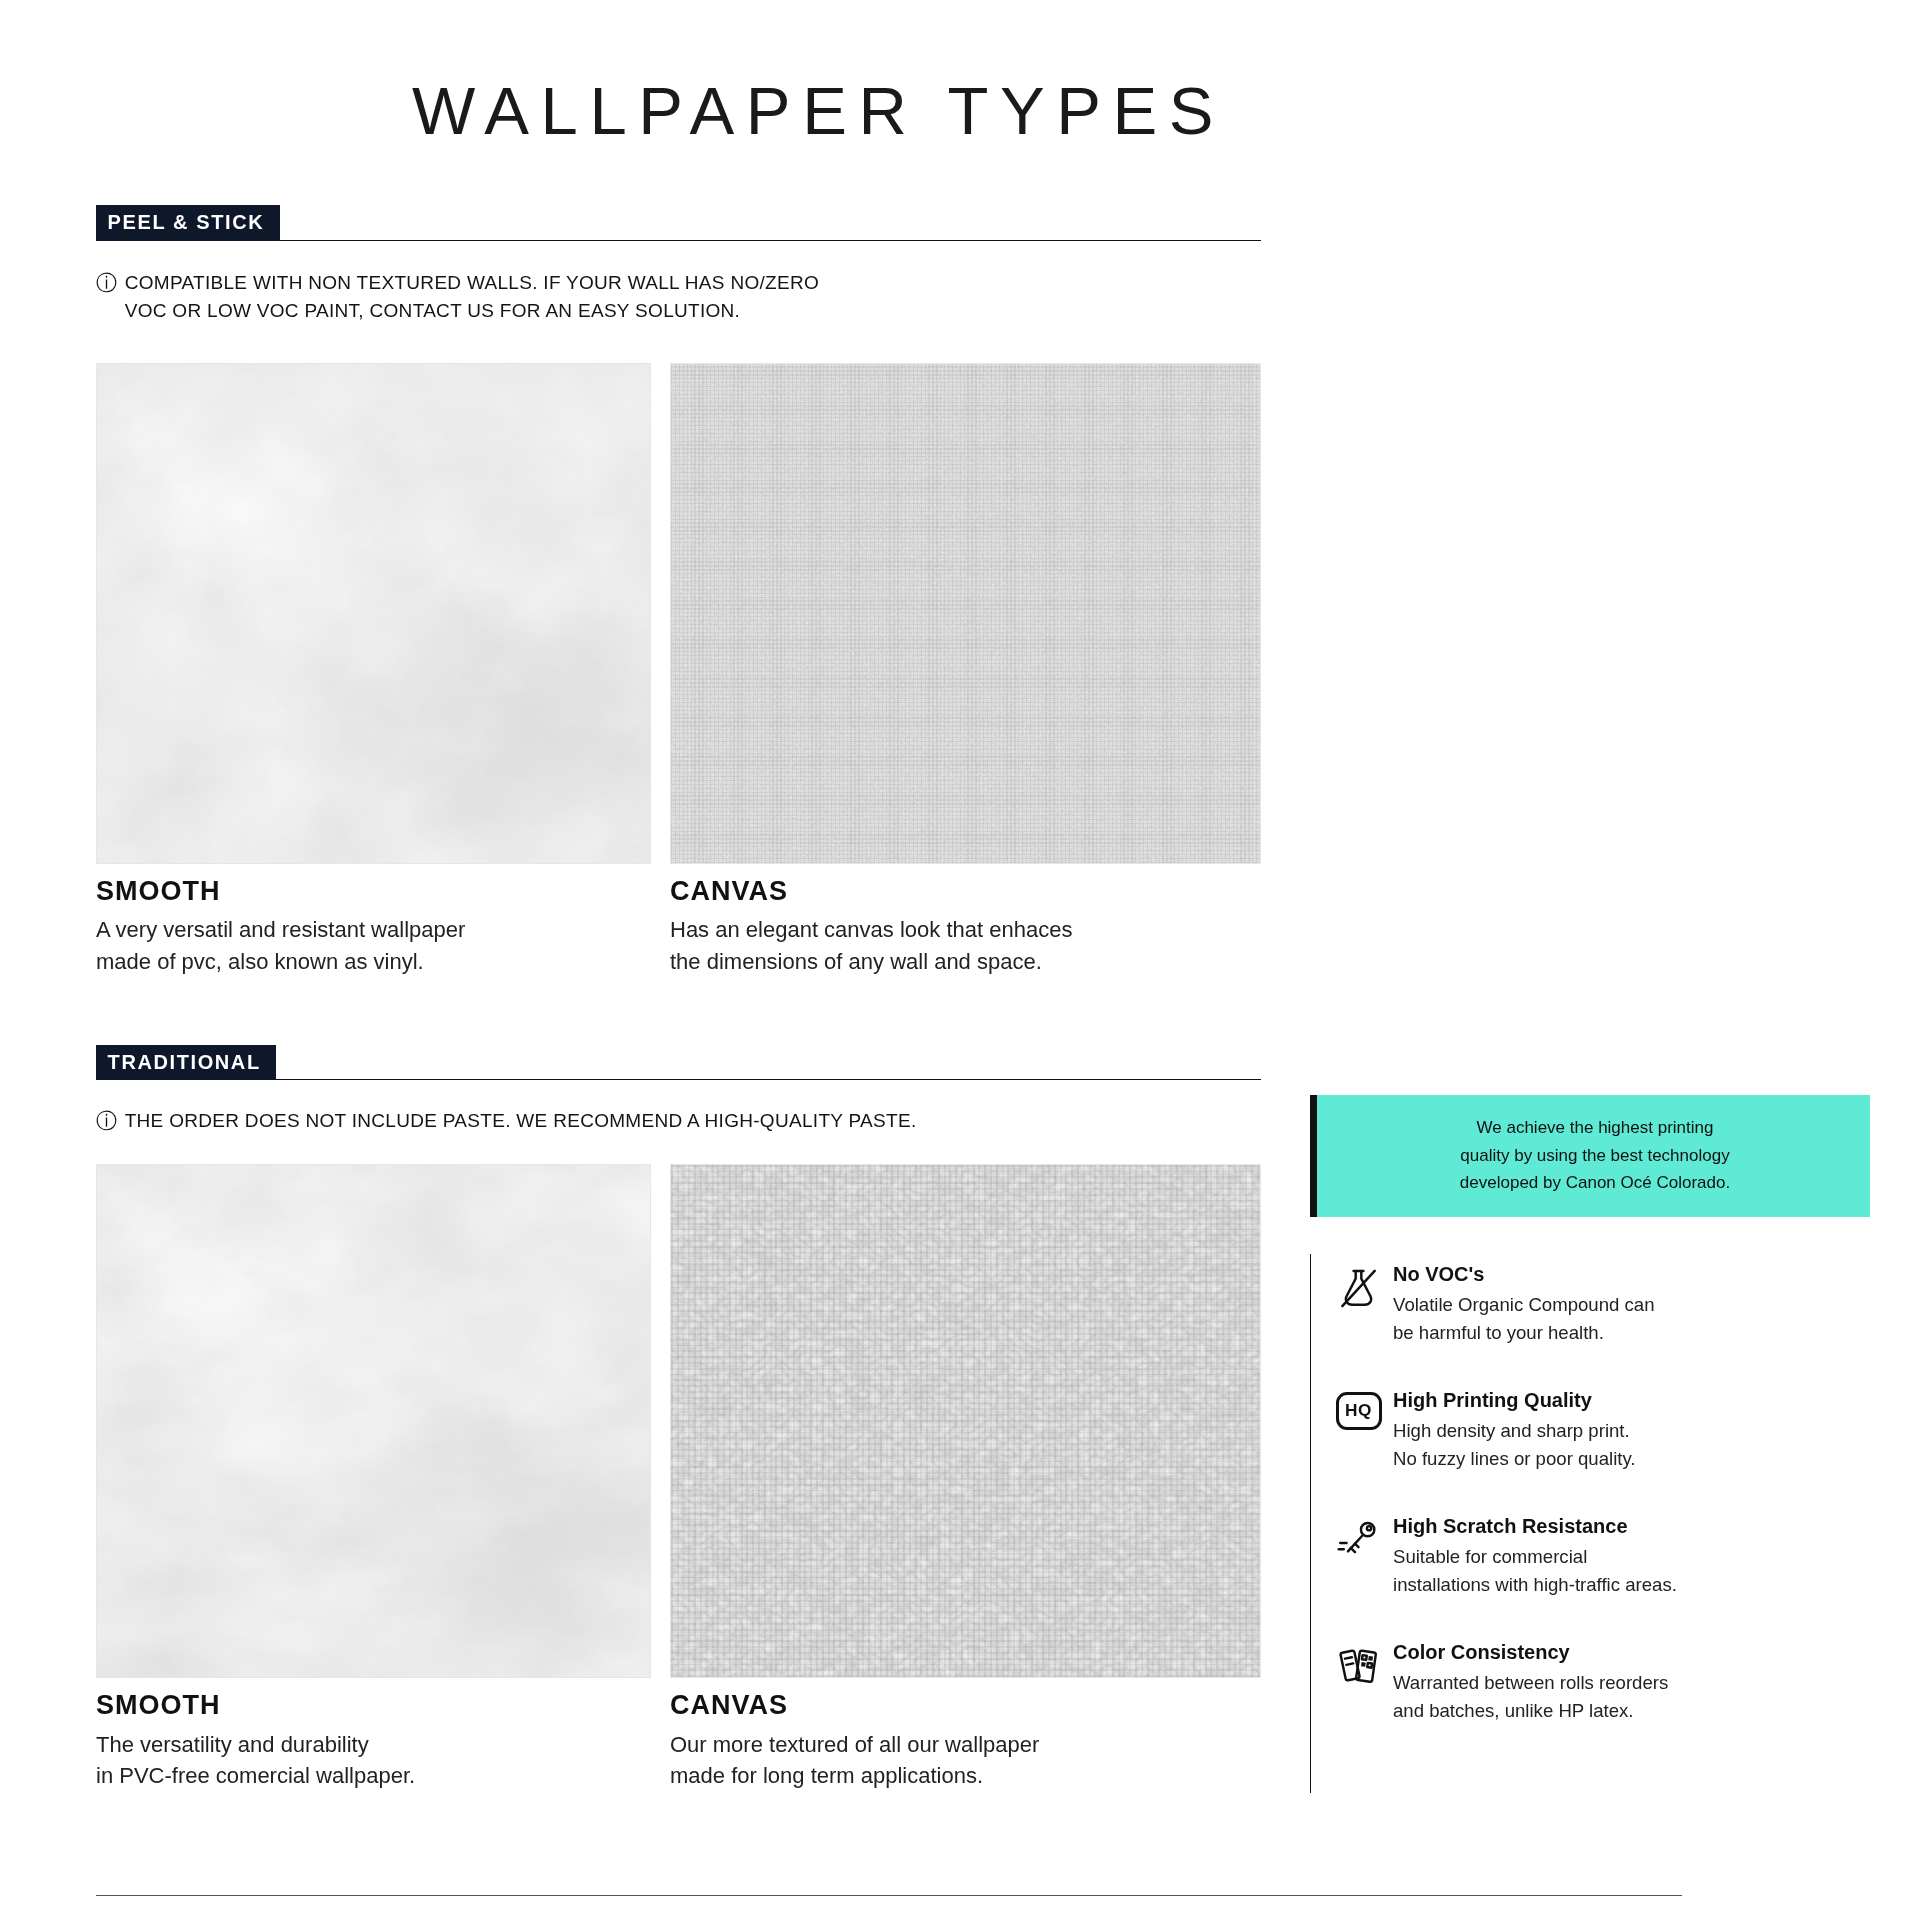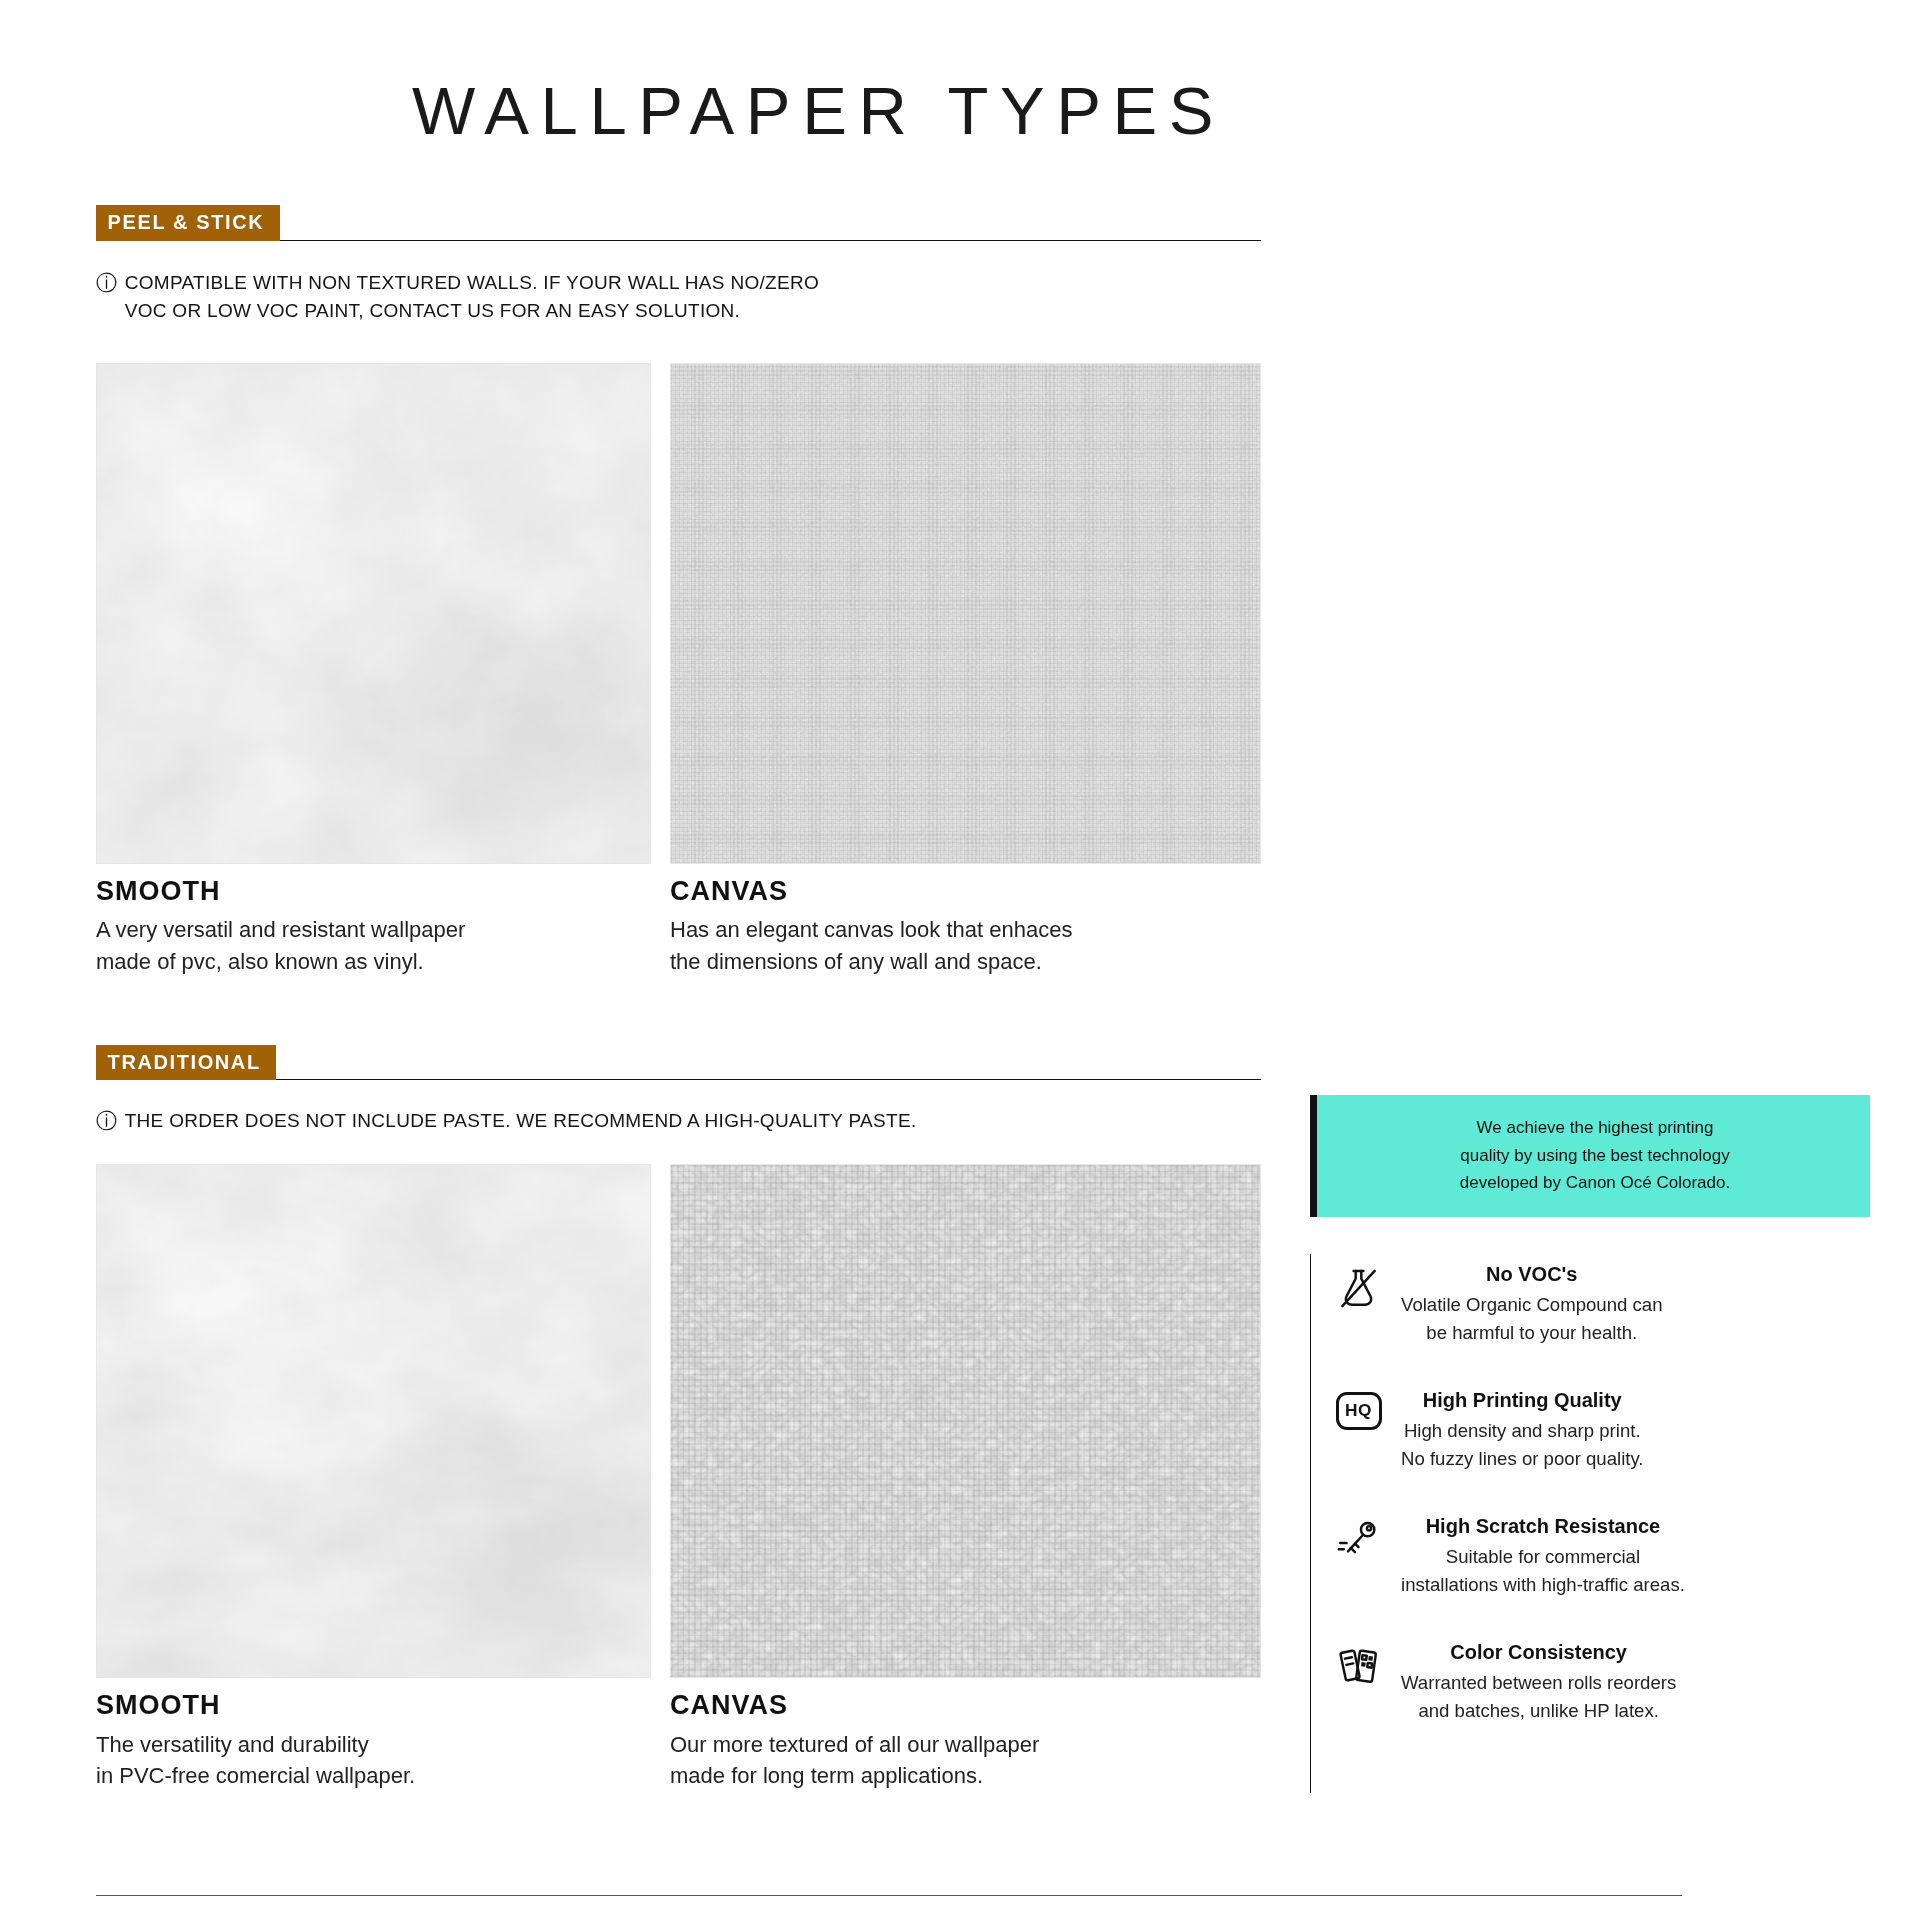--- a/index.html
+++ b/index.html
@@ -6,21 +6,21 @@
     font-family:"Liberation Sans", sans-serif;color:#111;}
   .page{position:relative;width:1738px;height:1926px;background:#fff;}
 
   
   .title{margin:0;padding-top:76px;margin-left:96px;width:1445px;text-align:center;
     font-size:67px;font-weight:400;letter-spacing:11.6px;color:#1a1a1a;line-height:1.05;}
 
   
   .section-head{display:flex;align-items:flex-end;width:1165px;margin-left:96px;margin-top:59px;}
   .section-head.second{margin-top:67px;}
-  .section-label{display:inline-block;background:#a16207;color:#fff;font-size:20px;font-weight:bold;
+  .section-label{display:inline-block;background:#0f172a;color:#fff;font-size:20px;font-weight:bold;
     letter-spacing:1.6px;padding:7px 15.4px 8.3px 11.6px;line-height:1;}
   .section-rule{flex:1;border-bottom:1.9px solid #111;height:0;}
 
   
   .note{display:flex;gap:7.7px;margin-left:96px;margin-top:28px;align-items:flex-start;}
   .note.second{margin-top:27px;}
   .note-icon{font-size:21px;line-height:1.35;}
   .note-text{font-size:19px;line-height:1.5;letter-spacing:0.3px;white-space:pre-line;color:#141414;}
 
   
@@ -47,21 +47,21 @@
     repeating-linear-gradient(0deg, rgba(0,0,0,.055) 0 1.9px, rgba(255,255,255,0) 1.9px 5.8px);}
 
   .swatch-name{font-size:27px;font-weight:700;letter-spacing:1px;margin-top:12px;color:#111;}
   .swatch-desc{font-size:22px;line-height:1.45;margin-top:7.7px;color:#222;white-space:pre-line;}
 
   
   .quality-col{position:absolute;left:1310px;top:1095px;width:560px;}
   .quality-box{background:#5eead4;border-left:7.7px solid #111;padding:19px 19px 20.5px 22px;
     font-size:17px;line-height:1.62;white-space:pre-line;color:#111;box-sizing:border-box;text-align:center;}
   .features{margin-top:37px;border-left:1.9px solid #111;padding:9px 0 6.4px 23px;min-height:539px;box-sizing:border-box;}
-  .feature{display:flex;gap:18px;margin-bottom:42px;align-items:flex-start;text-align:center;}
+  .feature{display:flex;gap:10px;margin-bottom:42px;align-items:flex-start;}
   .feat-icon{width:49px;flex:0 0 49px;display:flex;justify-content:center;padding-top:2.6px;}
   .feat-icon svg{width:45px;height:45px;stroke:#111;fill:none;stroke-width:3.5;
     stroke-linecap:round;stroke-linejoin:round;}
   .hq-box{width:40px;height:32px;border:3.2px solid #111;border-radius:11px;display:flex;
     align-items:center;justify-content:center;font-size:17.3px;font-weight:bold;letter-spacing:0.6px;}
   .feat-title{font-size:20px;font-weight:bold;color:#111;}
   .feat-desc{font-size:18.6px;line-height:1.5;margin-top:5.1px;color:#222;white-space:pre-line;}
 
   
   .bottom-rule{position:absolute;left:96px;right:56px;top:1895px;border-top:1.3px solid #555;}

